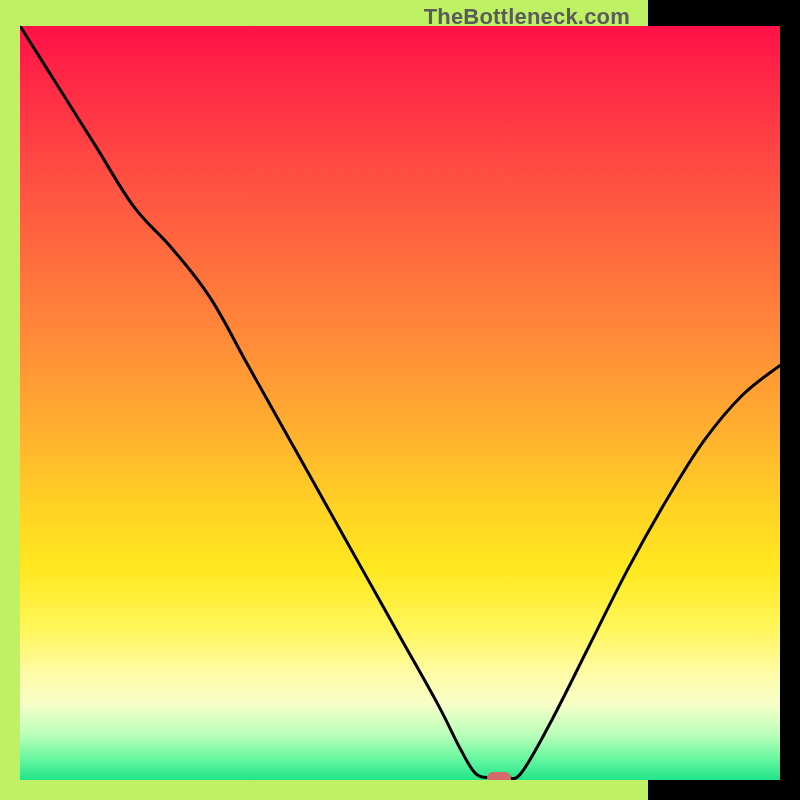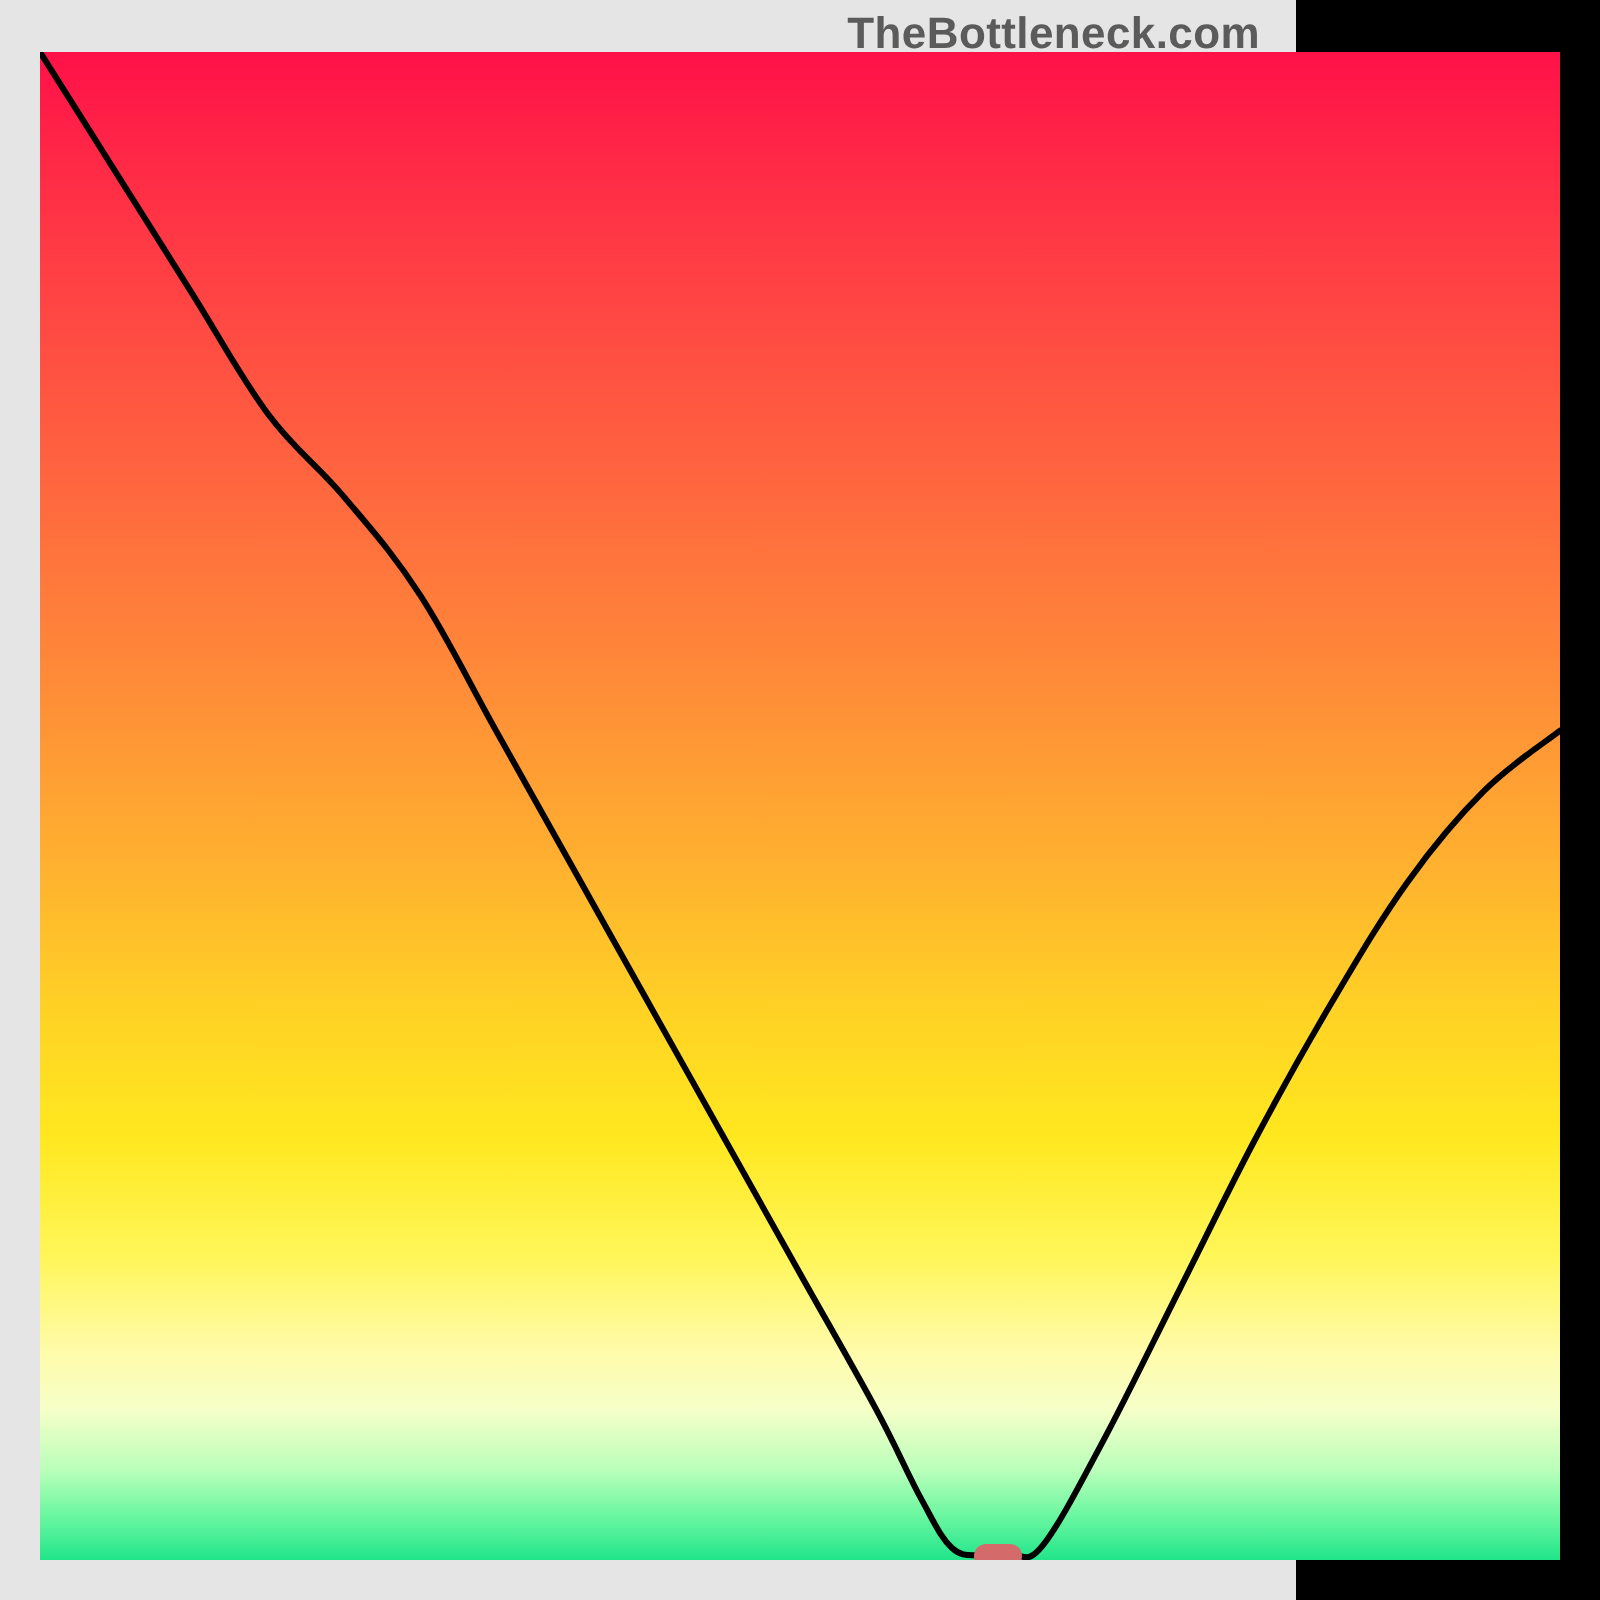--- a/index.html
+++ b/index.html
@@ -8,21 +8,21 @@
     width: 800px;
     height: 800px;
     background: #000;
     font-family: Arial, Helvetica, sans-serif;
     overflow: hidden;
   }
   .frame {
     position: relative;
     width: 648px;
     height: 800px;
-    background: #e5e5e5;
+    background: #bef264;
   }
   .watermark {
     position: absolute;
     top: 4px;
     right: 18px;
     color: #5b5b5b;
     font-size: 22px;
     font-weight: bold;
     letter-spacing: 0.2px;
     z-index: 10;

